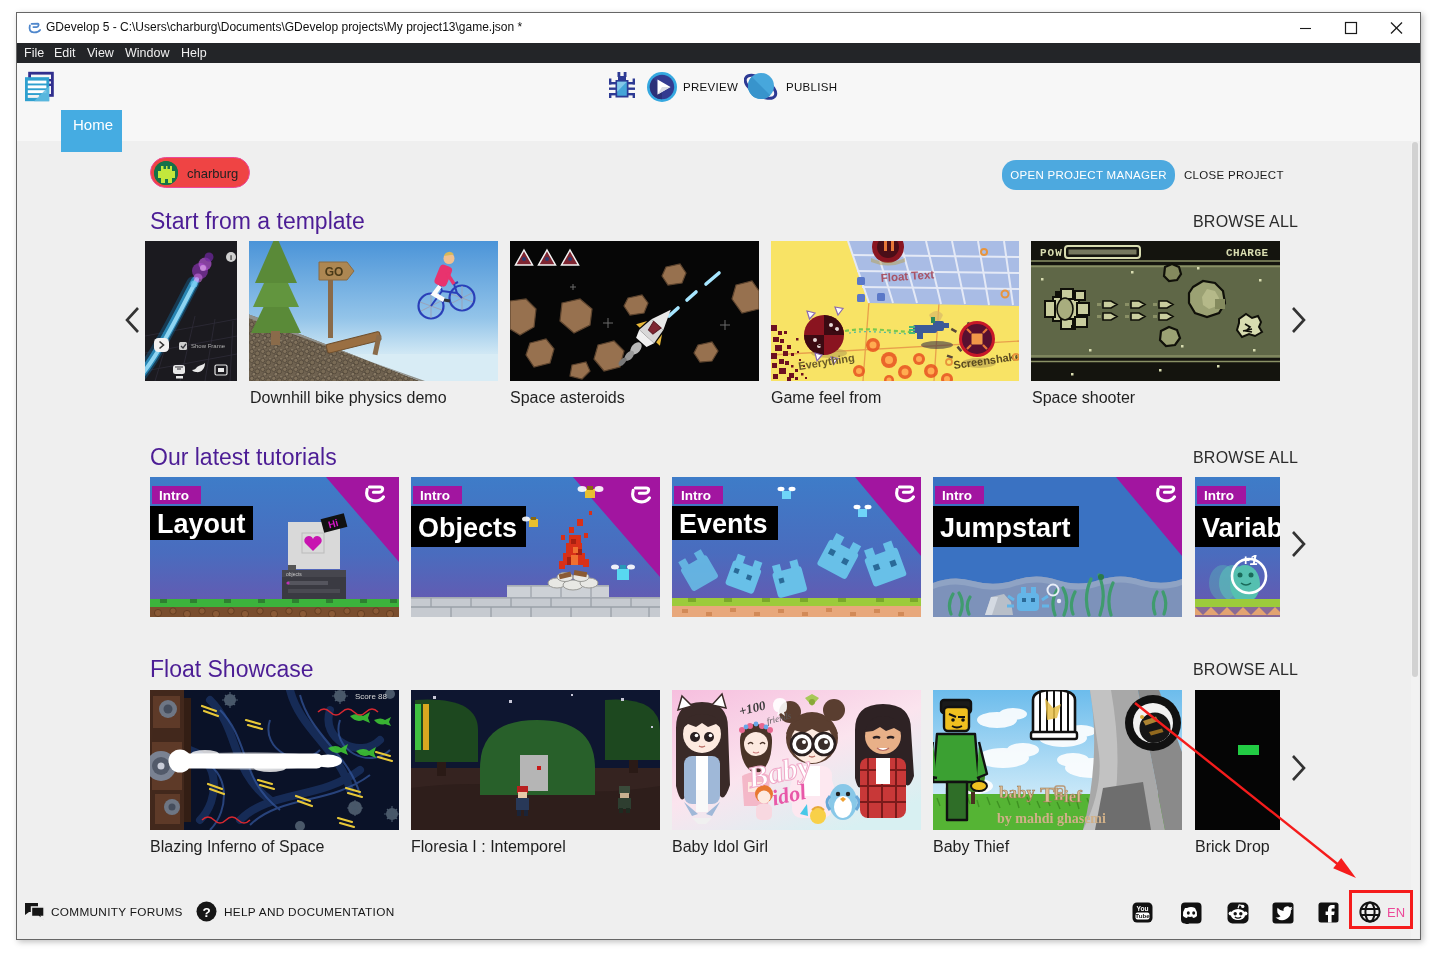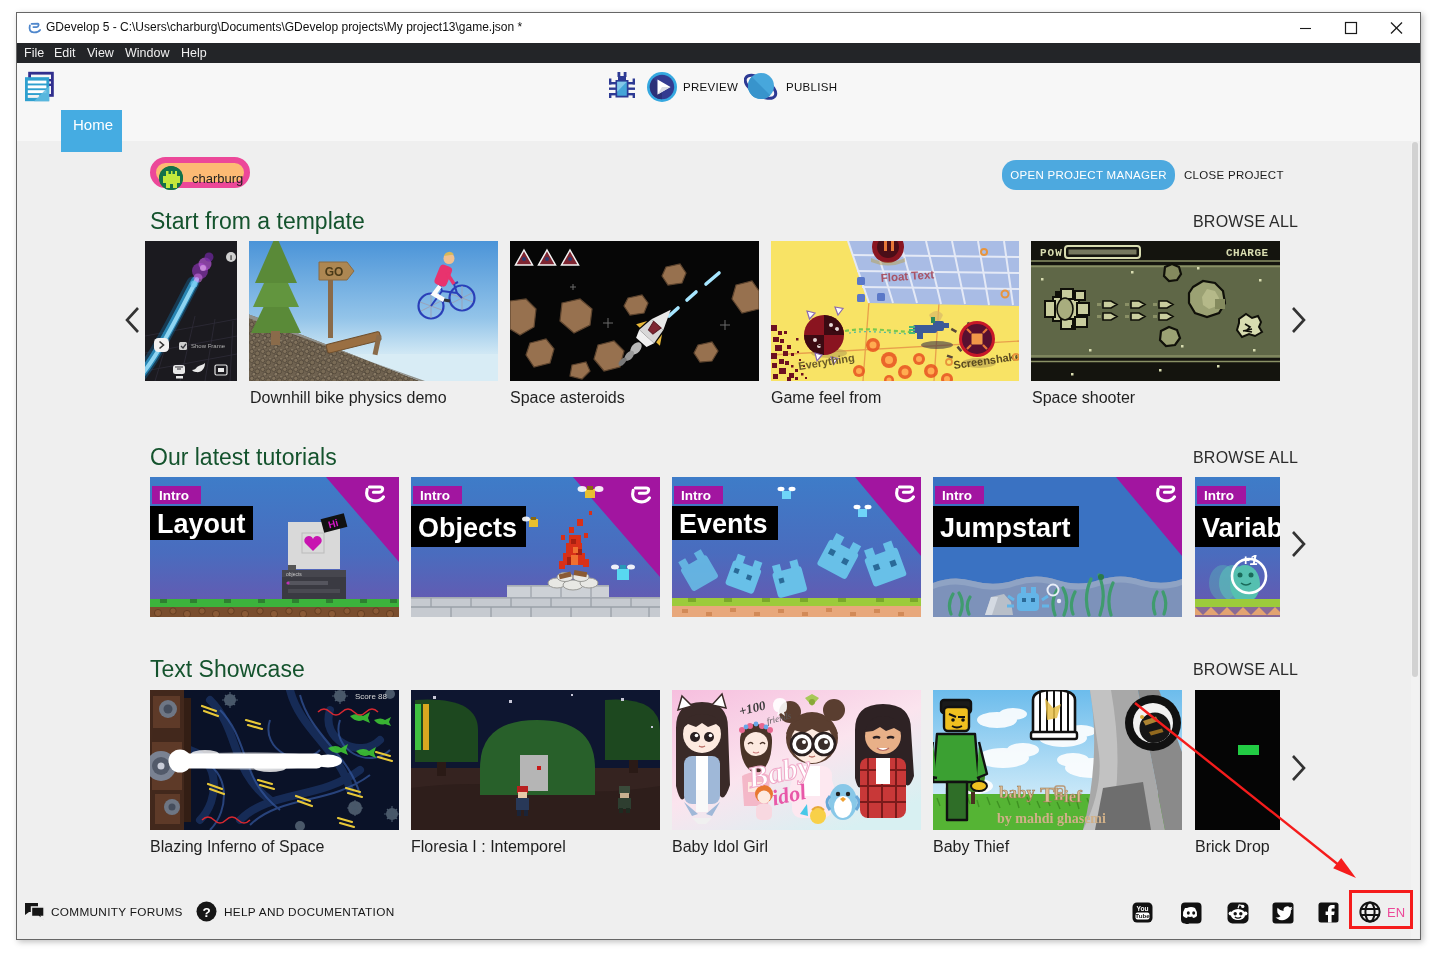--- a/index.html
+++ b/index.html
@@ -7,26 +7,26 @@
 #page { position:relative; width:1454px; height:963px; overflow:hidden; }
 .abs { position:absolute; }
 #win { left:16px; top:12px; width:1405px; height:928px; background:#efefef; border:1px solid #666666; box-shadow:2px 2px 6px rgba(0,0,0,0.25); }
 #titlebar { left:17px; top:13px; width:1403px; height:30px; background:#ffffff; }
 #title-text { left:46px; top:20px; font-size:12px; color:#101010; letter-spacing:0px; }
 #menubar { left:17px; top:43px; width:1403px; height:20px; background:#232528; }
 .menu-item { position:absolute; top:3px; font-size:12.5px; color:#f0f0f0; }
 #toolbar { left:17px; top:63px; width:1403px; height:78px; background:#f7f7f7; }
 #hometab { left:16px; top:110px; width:61px; height:42px; background:#45ace2; color:#fff; font-size:15px;margin-left:45px; }
 #hometab span { position:absolute; left:12px; top:6px; }
-.section-h { font-size:23px; color:#14532d;text-align:center; }
+.section-h { font-size:23px; color:#4c1d95;text-align:center; }
 .browse { font-size:16px; color:#2b2b2b; letter-spacing:0.2px; }
 .cap { font-size:16px; color:#1f1f1f; }
 .thumb { position:absolute; overflow:hidden; }
 .chev { position:absolute; }
-#chip { left:150px; top:157px; width:100px; height:31px; background:#fdba74; border:6px solid #ec4899; border-radius:16px; }
+#chip { left:150px; top:157px; width:100px; height:31px; background:#ef4444; border:1px solid #ec4899; border-radius:16px; }
 #chip .av { position:absolute; left:3px; top:3px; width:24px; height:24px; border-radius:50%; background:#1e7a34; overflow:hidden; }
 #chip .nm { position:absolute; left:36px; top:8px; font-size:13px; color:#222; }
 #opm { left:1002px; top:160px; width:173px; height:30px; background:#4da9df; border-radius:14px; color:#fff; font-size:11.5px; text-align:center; line-height:30px; letter-spacing:0.3px; }
 #closep { left:1184px; top:160px; white-space:nowrap; color:#1c1c1c; font-size:11.5px; line-height:30px; letter-spacing:0.3px; }
 .ftxt { position:absolute; font-size:11.8px; color:#161616; letter-spacing:0.3px; }
 #scrollbar { left:1411px; top:141px; width:8px; height:798px; background:#f2f2f2; }
 #scrollthumb { left:1412px; top:142px; width:6px; height:535px; background:#d2d2d2; border-radius:4px; }
 #redbox { left:1349px; top:890px; width:64px; height:39px; border:3px solid #f51c1c; }
 </style>
 </head>
@@ -131,21 +131,21 @@
   <div class="abs section-h" style="left:150px;top:208px">Start from a template</div>
   <div class="abs browse" style="left:1193px;top:213px">BROWSE ALL</div>
   <div class="abs cap" style="left:250px;top:389px">Downhill bike physics demo</div>
   <div class="abs cap" style="left:510px;top:389px">Space asteroids</div>
   <div class="abs cap" style="left:771px;top:389px">Game feel from</div>
   <div class="abs cap" style="left:1032px;top:389px">Space shooter</div>
 
   <div class="abs section-h" style="left:150px;top:444px">Our latest tutorials</div>
   <div class="abs browse" style="left:1193px;top:449px">BROWSE ALL</div>
 
-  <div class="abs section-h" style="left:150px;top:656px">Text Showcase</div>
+  <div class="abs section-h" style="left:150px;top:656px">Float Showcase</div>
   <div class="abs browse" style="left:1193px;top:661px">BROWSE ALL</div>
   <div class="abs cap" style="left:150px;top:838px">Blazing Inferno of Space</div>
   <div class="abs cap" style="left:411px;top:838px">Floresia I : Intemporel</div>
   <div class="abs cap" style="left:672px;top:838px">Baby Idol Girl</div>
   <div class="abs cap" style="left:933px;top:838px">Baby Thief</div>
   <div class="abs cap" style="left:1195px;top:838px">Brick Drop</div>
 
   <svg class="chev" style="left:122px;top:305px" width="22" height="30" viewBox="0 0 22 30">
       <path d="M16 3 L5 15 L16 27" fill="none" stroke="#333" stroke-width="2.6"></path>
     </svg>

